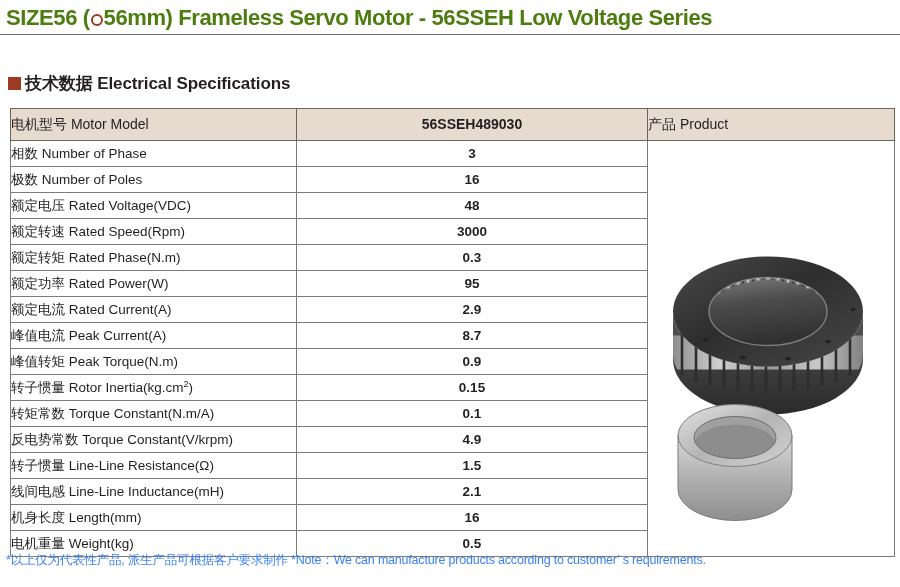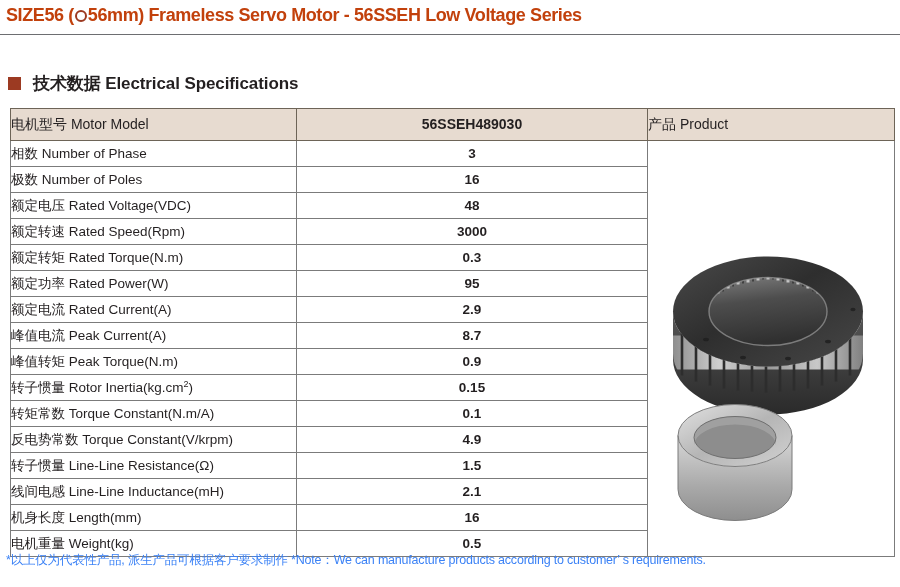--- a/index.html
+++ b/index.html
@@ -14,24 +14,24 @@
     font-family: "Liberation Sans", "DejaVu Sans", sans-serif;
     color: #231f20;
     overflow: hidden;
   }
 
   
   .page-title {
     position: absolute;
     left: 6px;
     top: 5px;
-    font-size: 18px;
+    font-size: 22px;
     font-weight: bold;
     letter-spacing: -0.4px;
-    color: #c2410c;
+    color: #4d7c0f;
     white-space: nowrap;
   }
   .title-circle {
     display: inline-block;
     width: 12px;
     height: 12px;
     border: 2px solid #9c3a22;
     border-radius: 50%;
     vertical-align: -1px;
     margin: 0 1px 0 1px;
@@ -46,21 +46,21 @@
     background: #6d6e71;
   }
 
   
   .section-header {
     position: absolute;
     left: 8px;
     top: 72px;
     display: flex;
     align-items: center;
-    gap: 12px;
+    gap: 4px;
   }
   .section-bullet {
     width: 13px;
     height: 13px;
     background: #9c3a22;
     flex: 0 0 auto;
   }
   .section-title {
     font-size: 17px;
     font-weight: bold;
@@ -298,21 +298,21 @@
     </tr>
     <tr>
       <td class="cell-label">额定电压 Rated Voltage(VDC)</td>
       <td class="cell-value">48</td>
     </tr>
     <tr>
       <td class="cell-label">额定转速 Rated Speed(Rpm)</td>
       <td class="cell-value">3000</td>
     </tr>
     <tr>
-      <td class="cell-label">额定转矩 Rated Torque(N.m)</td>
+      <td class="cell-label">额定转矩 Rated Phase(N.m)</td>
       <td class="cell-value">0.3</td>
     </tr>
     <tr>
       <td class="cell-label">额定功率 Rated Power(W)</td>
       <td class="cell-value">95</td>
     </tr>
     <tr>
       <td class="cell-label">额定电流 Rated Current(A)</td>
       <td class="cell-value">2.9</td>
     </tr>

